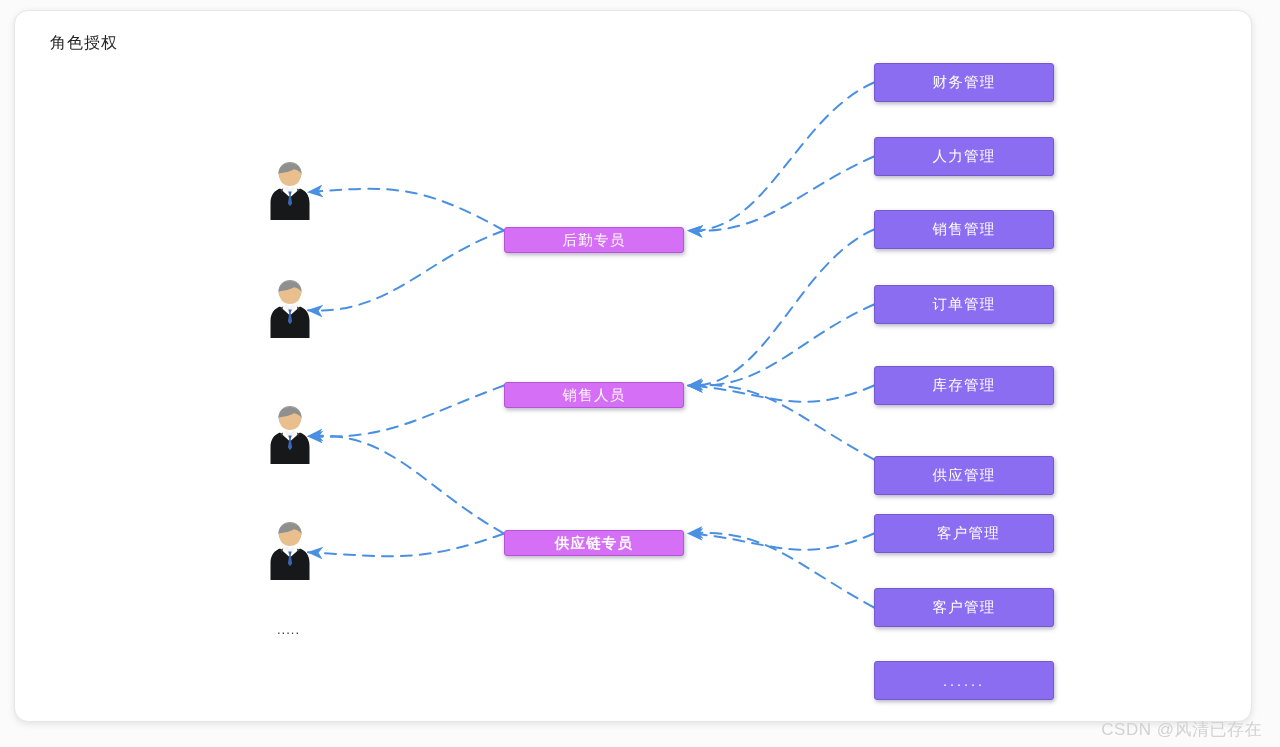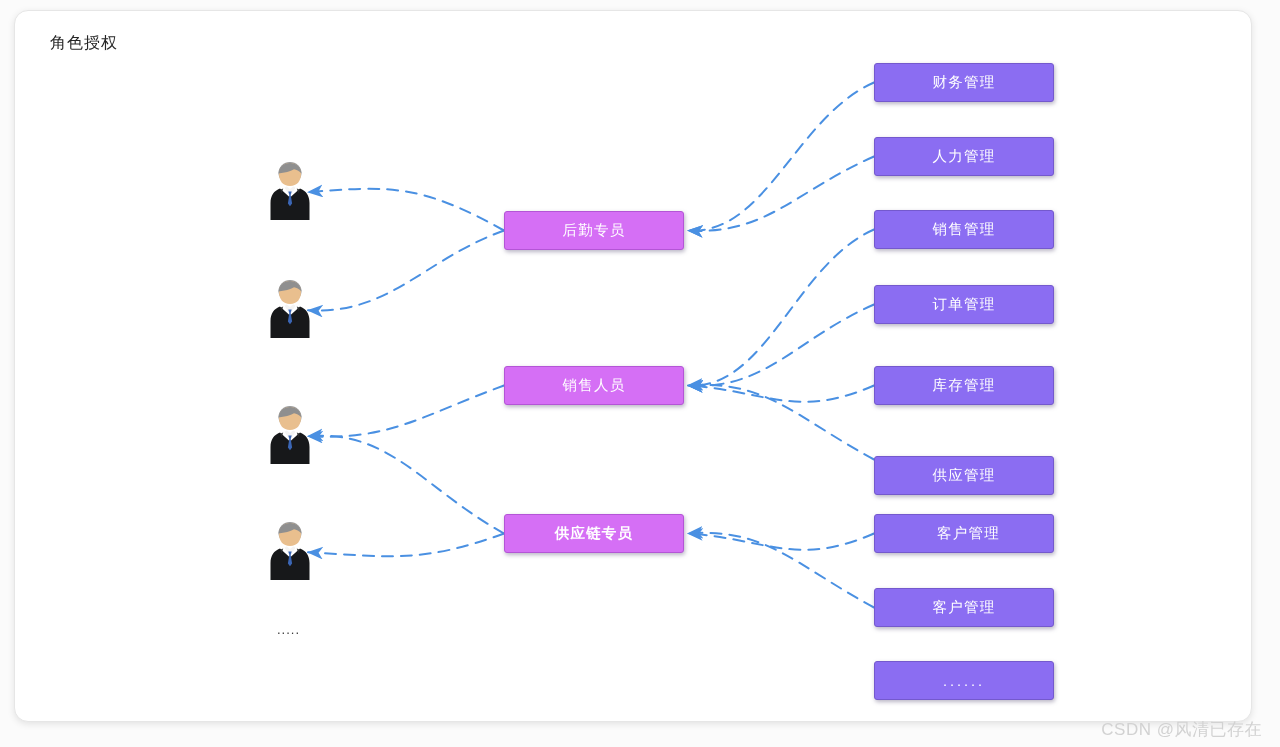--- a/index.html
+++ b/index.html
@@ -61,24 +61,25 @@
     align-items: center;
     justify-content: center;
     color: #ffffff;
     font-size: 14.5px;
     letter-spacing: 1.2px;
     white-space: nowrap;
     box-shadow: 1px 2px 4px rgba(80,70,110,0.40);
   }
   .node.role {
     width: 180px;
-    height: 39px;
+    height: 26px;
     left: 504px;
     background: #d56ff5;
     border: 1px solid #b455d6;
+    margin-top: 16px;
   }
   .node.perm {
     width: 180px;
     height: 39px;
     left: 874px;
     background: #8b6df2;
     border: 1px solid #7459cd;
   }
   .node.perm.ellipsis, .node.role.ellipsis {
     letter-spacing: 3px;

